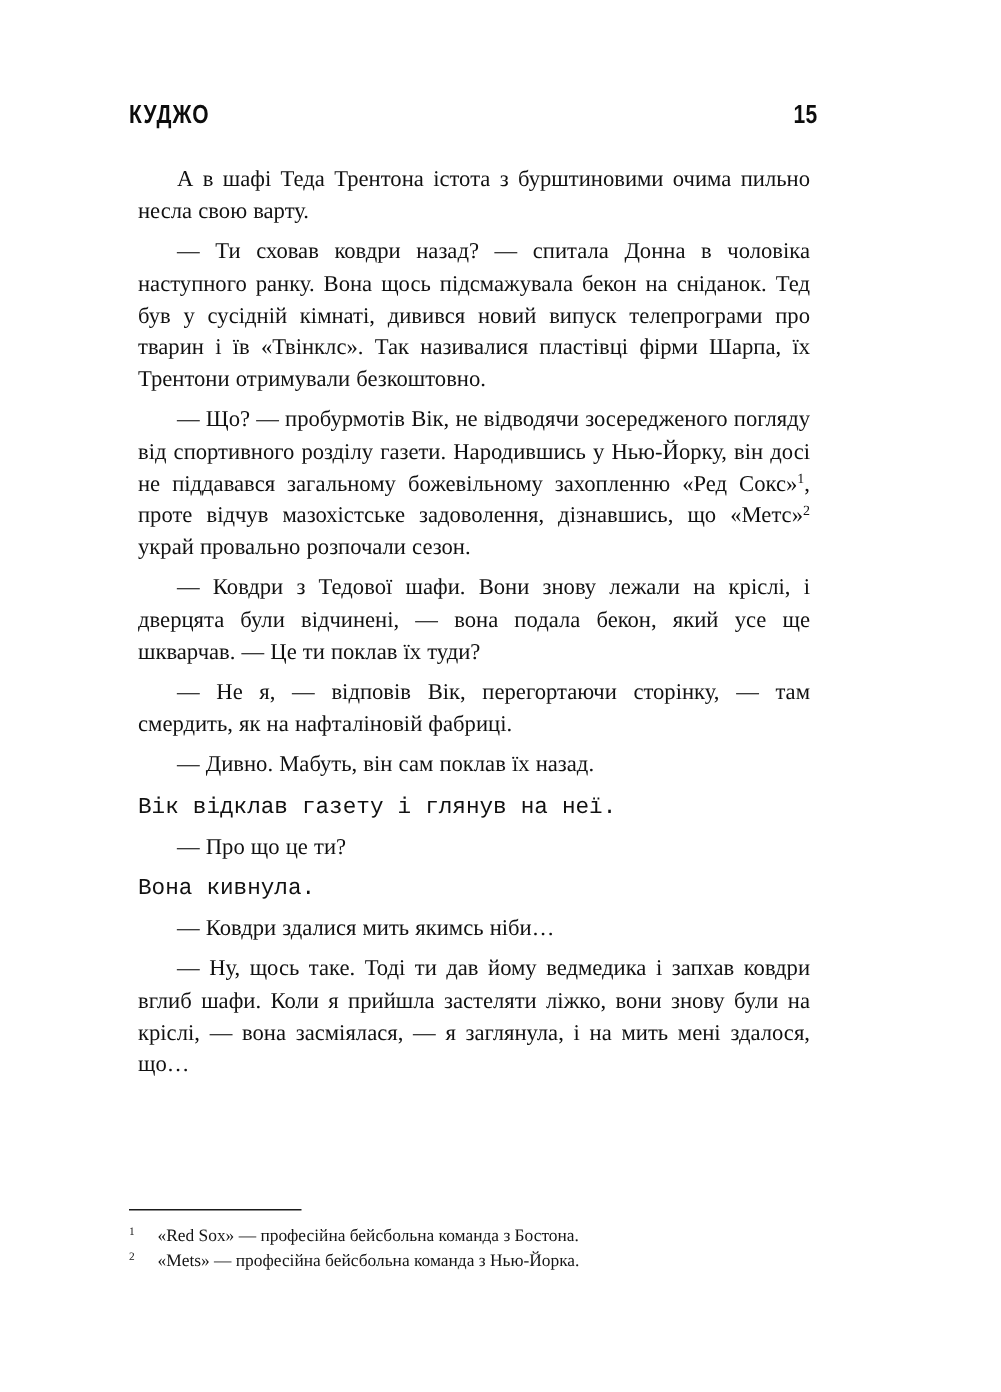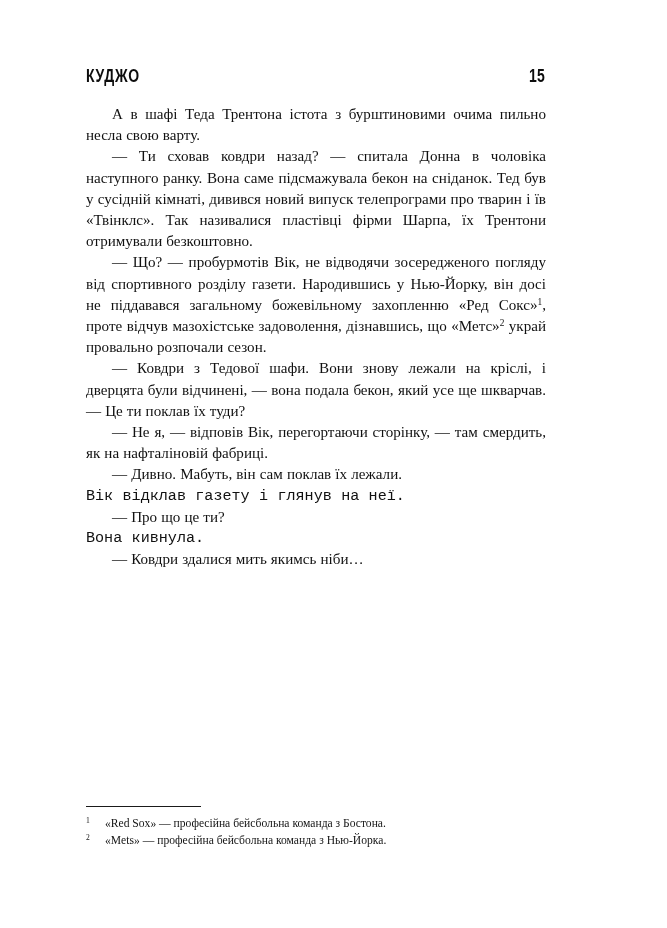--- a/index.html
+++ b/index.html
@@ -60,21 +60,21 @@
   }
 
   
   .textblock {
     position: absolute;
     left: 86px;
     top: 104px;
     width: 460px;
   }
   p.para {
-    margin: 0;
+    margin: 6px;
     font-size: 15.1px;
     line-height: 21.2px;
     text-align: justify;
     text-justify: inter-word;
     text-indent: 26px;
     hyphens: manual;
     word-spacing: 0.02em;
   }
   p.para.noindent {
     text-indent: 0;
@@ -136,42 +136,43 @@
 
   <div class="running-head">
     <div class="book-title">КУДЖО</div>
     <div class="folio">15</div>
   </div>
 
   <div class="textblock">
 
     <p class="para gap-after lastline-left">А в шафі Теда Трентона істота з бурштиновими очима пильно несла свою варту.</p>
 
-    <p class="para lastline-left">— Ти сховав ковдри назад? — спитала Донна в чоловіка наступного ранку. Вона саме підсмажувала бекон на сніданок. Тед був у сусідній кімнаті, дивився новий випуск телепрограми про тварин і їв «Твінклс». Так називалися пластівці фірми Шарпа, їх Трентони отримували безкоштовно.</p>
+    <p class="para lastline-left">— Ти сховав ковдри назад? — спитала Донна в чоловіка наступного ранку. Вона щось підсмажувала бекон на сніданок. Тед був у сусідній кімнаті, дивився новий випуск телепрограми про тварин і їв «Твінклс». Так називалися пластівці фірми Шарпа, їх Трентони отримували безкоштовно.</p>
 
     <p class="para"><span>— Що? — пробурмотів Вік, не відводячи зосередженого погляду від спортивного розділу газети. Народившись у Нью-Йорку, він досі не піддавався загальному божевільному захопленню «Ред Сокс»</span><sup class="fn">1</sup><span>, проте відчув мазохістське задоволення, дізнавшись, що «Метс»</span><sup class="fn">2</sup><span> украй провально розпочали сезон.</span></p>
 
     <p class="para lastline-left">— Ковдри з Тедової шафи. Вони знову лежали на кріслі, і дверцята були відчинені, — вона подала бекон, який усе ще шкварчав. — Це ти поклав їх туди?</p>
 
     <p class="para lastline-left">— Не я, — відповів Вік, перегортаючи сторінку, — там смердить, як на нафталіновій фабриці.</p>
 
-    <p class="para lastline-left">— Дивно. Мабуть, він сам поклав їх лежали.</p>
+    <p class="para lastline-left">— Дивно. Мабуть, він сам поклав їх назад.</p>
 
     <p class="para noindent lastline-left">Вік відклав газету і глянув на неї.</p>
 
     <p class="para lastline-left">— Про що це ти?</p>
 
 
 
     <p class="para noindent lastline-left">Вона кивнула.</p>
 
     <p class="para lastline-left">— Ковдри здалися мить якимсь ніби…</p>
 
 
 
+    <p class="para lastline-left">— Ну, щось таке. Тоді ти дав йому ведмедика і запхав ковдри вглиб шафи. Коли я прийшла застеляти ліжко, вони знову були на кріслі, — вона засміялася, — я заглянула, і на мить мені здалося, що…</p>
 
   </div>
 
   <div class="footnotes">
     <div class="fn-rule"></div>
 
     <div class="fn-item">
       <div class="fn-num"><span>1</span></div>
       <div class="fn-text">«Red Sox» — професійна бейсбольна команда з Бостона.</div>
     </div>

